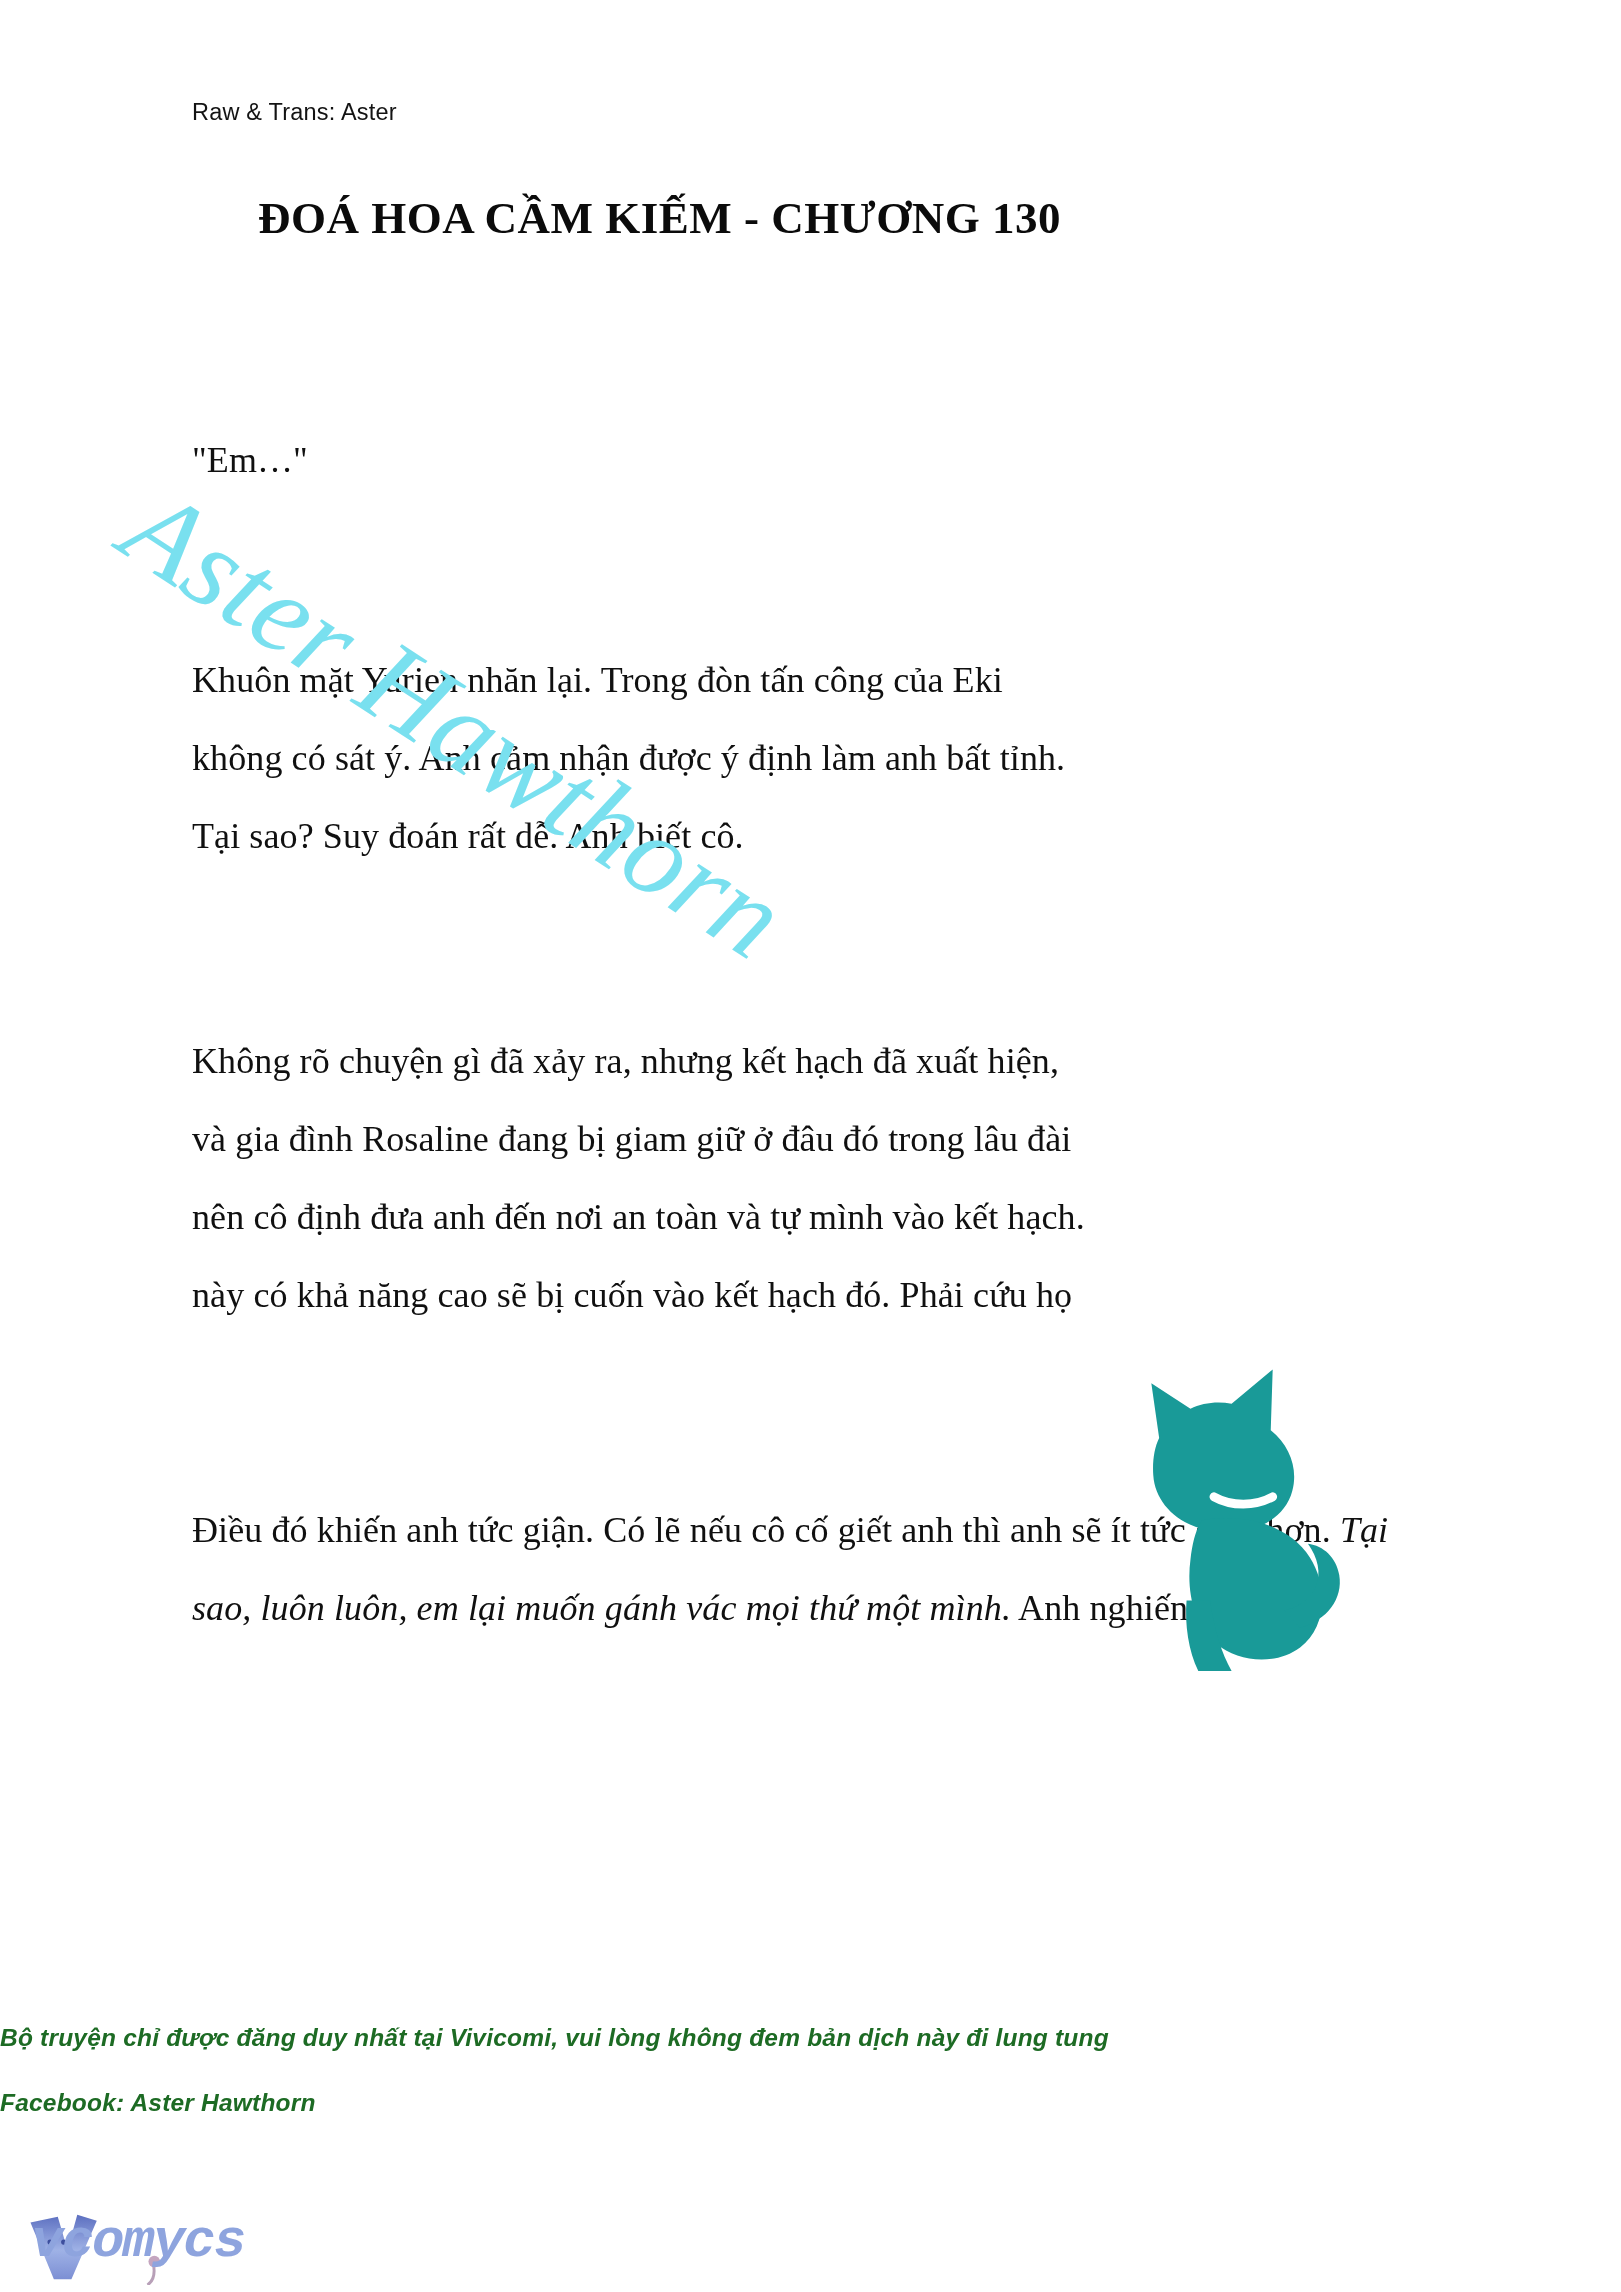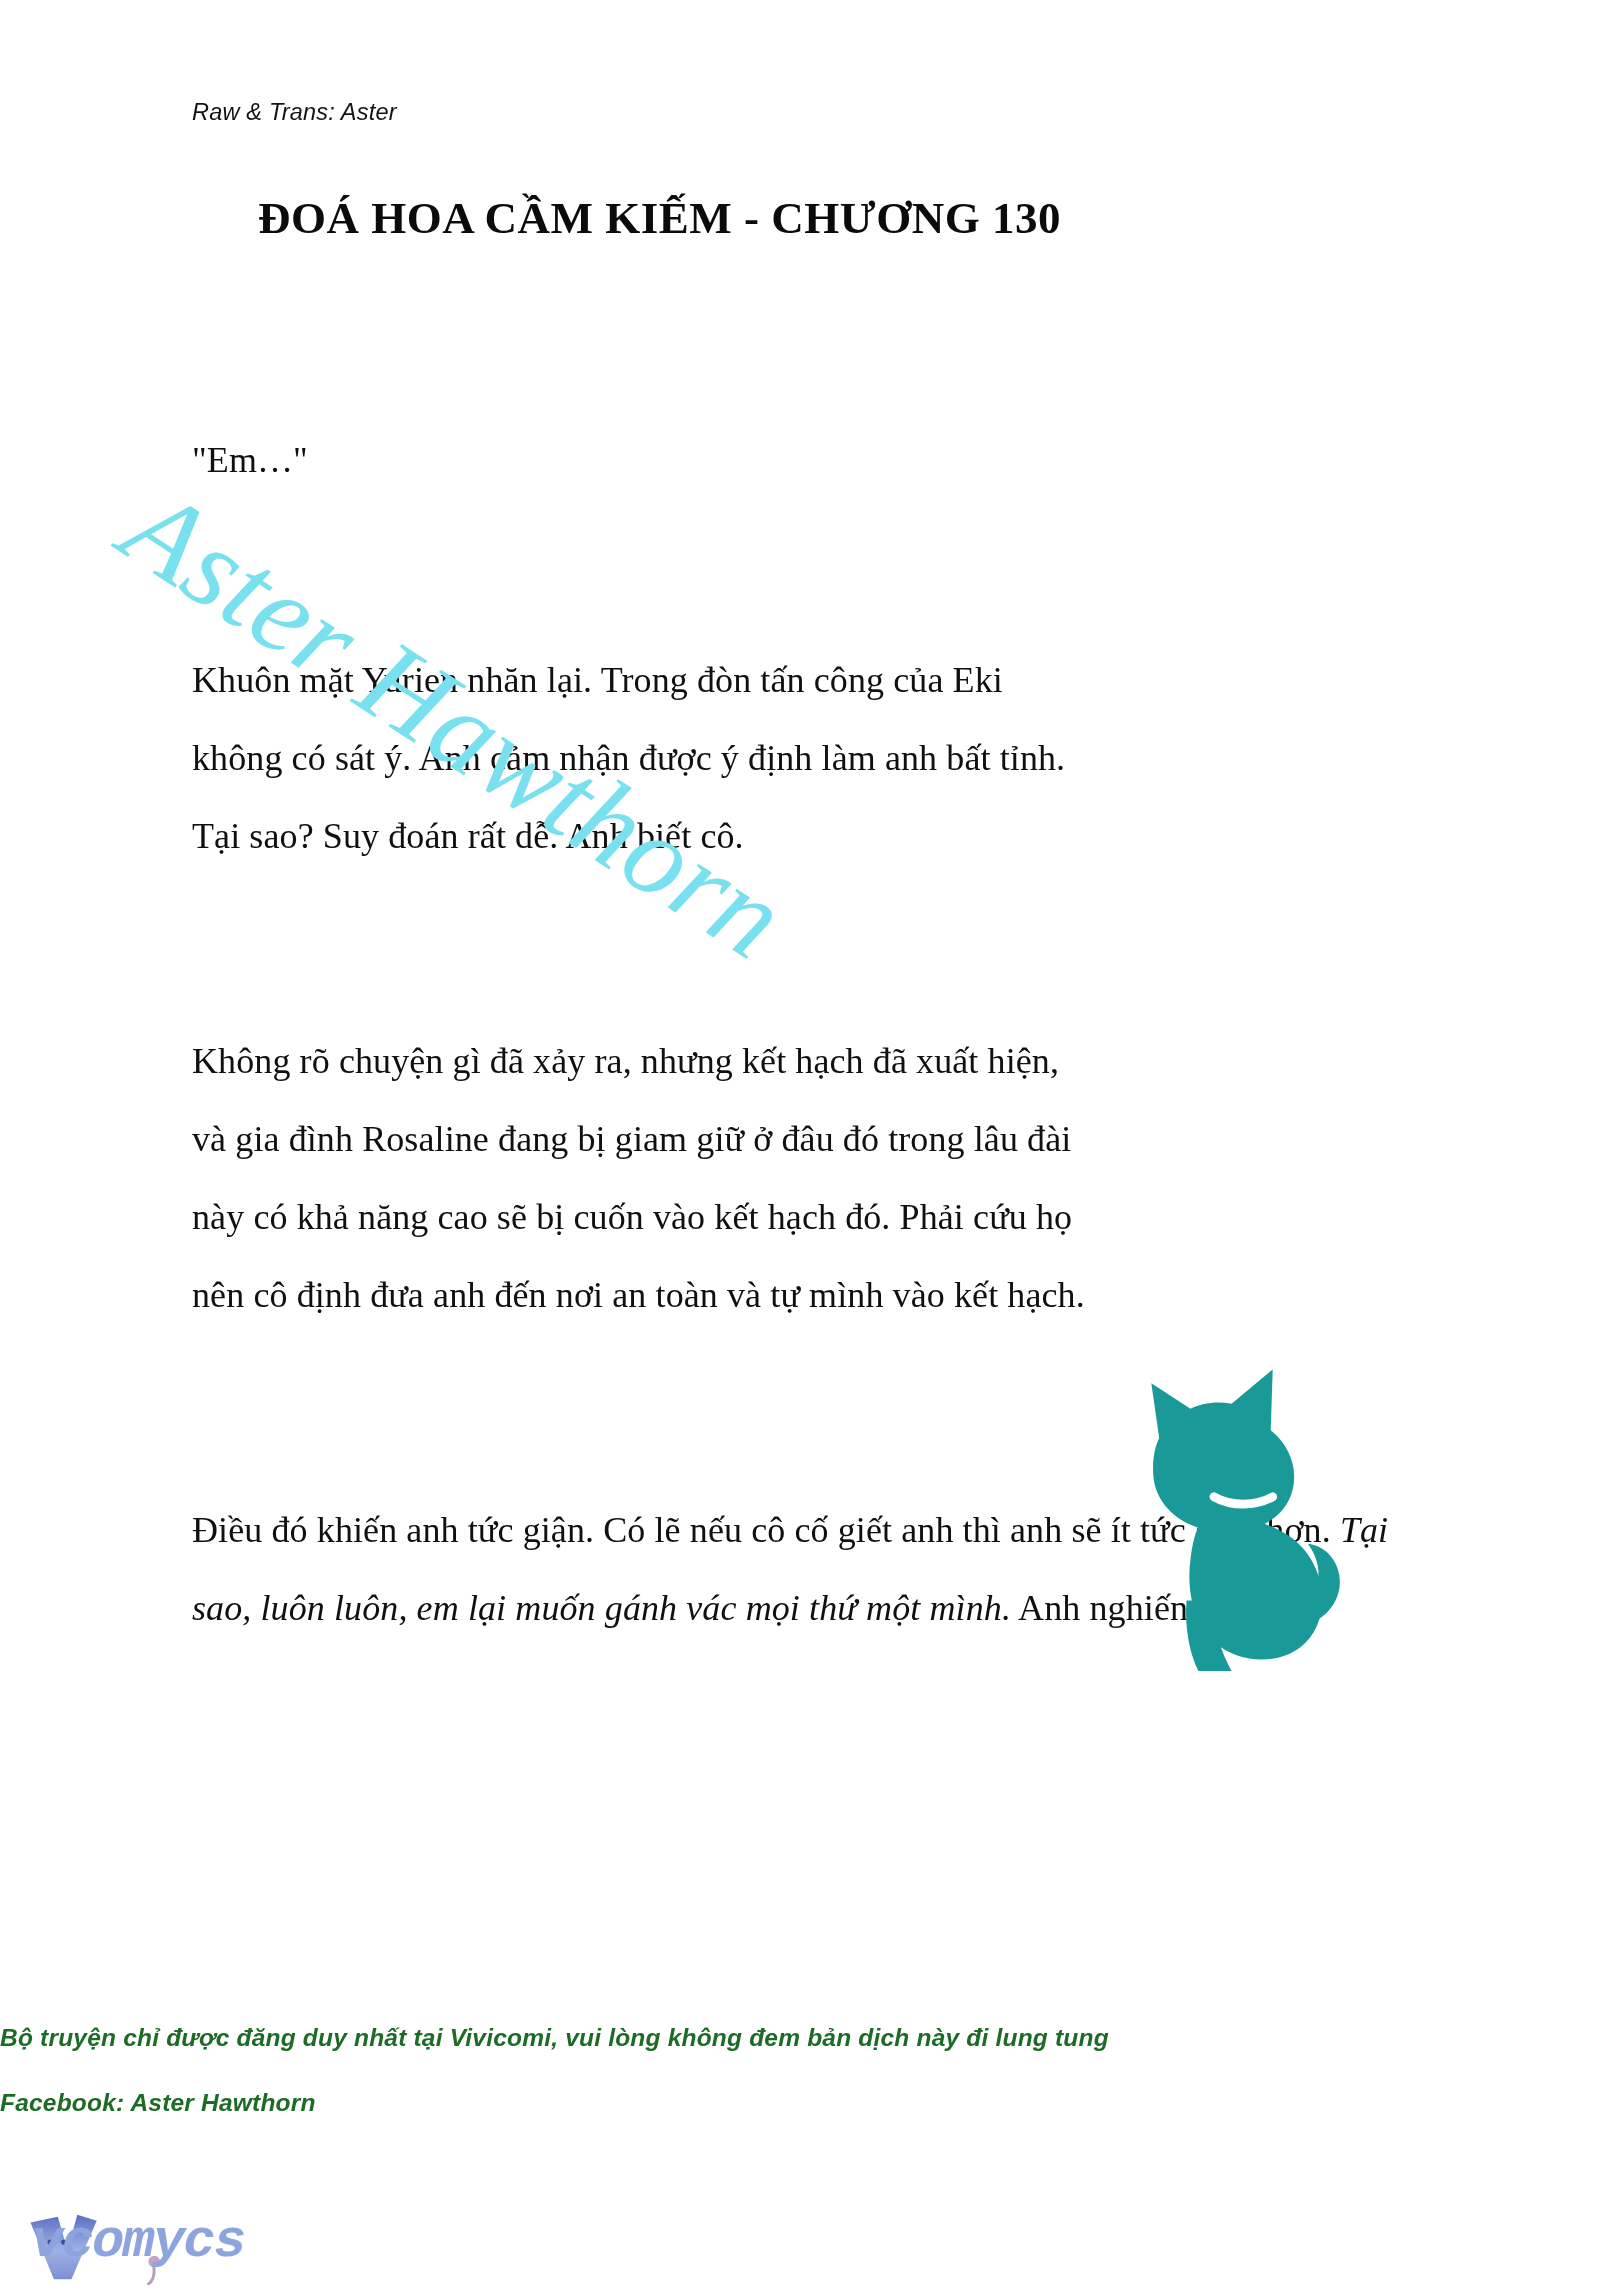--- a/index.html
+++ b/index.html
@@ -19,21 +19,20 @@
   
   .credit {
     position: absolute;
     left: 192px;
     top: 99px;
     font-family: "Liberation Sans", "DejaVu Sans", sans-serif;
     font-size: 23.5px;
     color: #131313;
     letter-spacing: 0.2px;
     white-space: nowrap;
-    font-style: italic;
   }
 
   
   .chapter-title {
     position: absolute;
     left: 0;
     top: 192px;
     width: 1319px;
     text-align: center;
     font-family: "Liberation Serif", "DejaVu Serif", serif;
@@ -151,22 +150,22 @@
       <p class="para">Khuôn mặt Yurien nhăn lại. Trong đòn tấn công của Eki</p>
       <p class="para">không có sát ý. Anh cảm nhận được ý định làm anh bất tỉnh.</p>
       <p class="para">Tại sao? Suy đoán rất dễ. Anh biết cô.</p>
     </div>
 
     <div class="gap-md"></div>
 
     <div>
       <p class="para">Không rõ chuyện gì đã xảy ra, nhưng kết hạch đã xuất hiện,</p>
       <p class="para">và gia đình Rosaline đang bị giam giữ ở đâu đó trong lâu đài</p>
+      <p class="para">nên cô định đưa anh đến nơi an toàn và tự mình vào kết hạch.</p>
       <p class="para">này có khả năng cao sẽ bị cuốn vào kết hạch đó. Phải cứu họ</p>
-      <p class="para">nên cô định đưa anh đến nơi an toàn và tự mình vào kết hạch.</p>
     </div>
 
     <div class="gap-lg"></div>
 
     <p class="para"><span>Điều đó khiến anh tức giận. Có lẽ nếu cô cố giết anh thì anh sẽ ít tức giận hơn. </span><span class="ital">Tại sao, luôn luôn, em lại muốn gánh vác mọi thứ một mình.</span><span> Anh nghiến răng.</span></p>
 
   </div>
 
   <div class="watermark">Aster Hawthorn</div>
 

